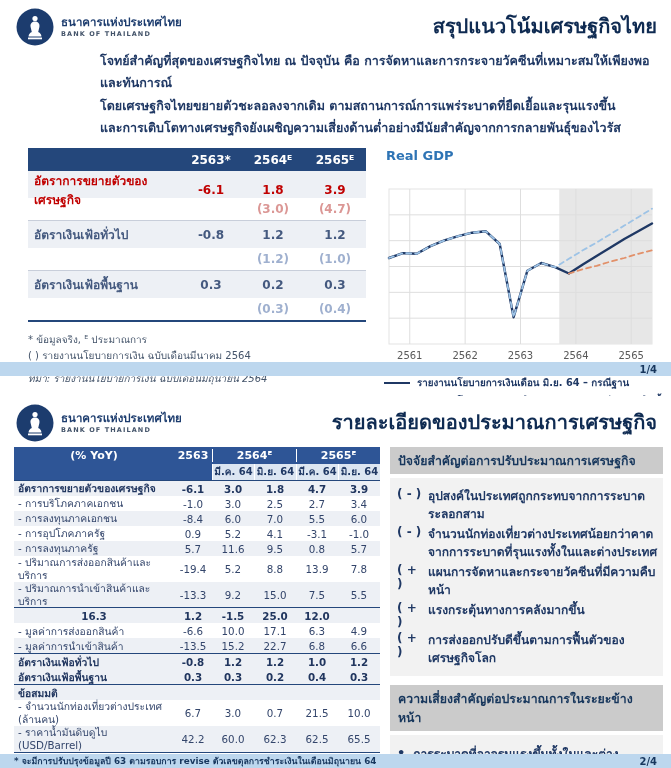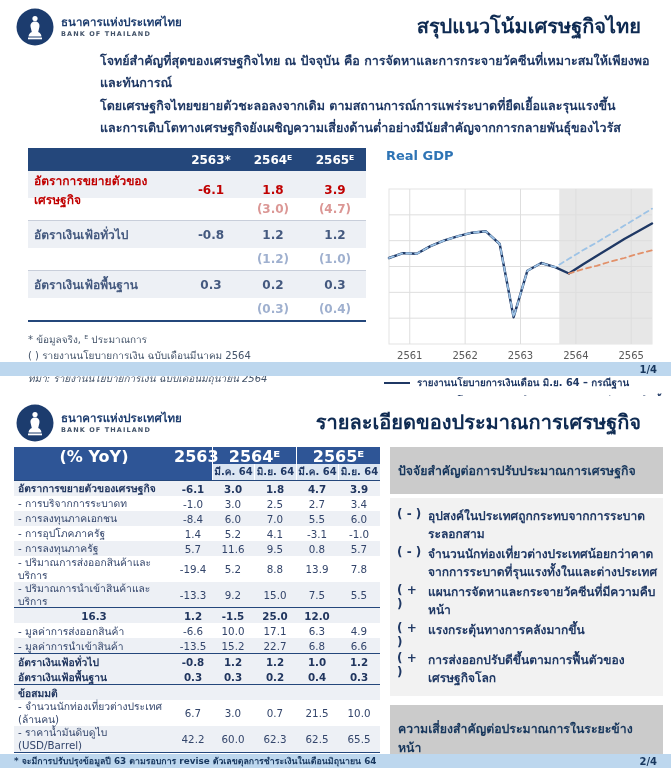--- a/index.html
+++ b/index.html
@@ -5,21 +5,21 @@
   html,body{margin:0;padding:0;background:#fff;}
   body{width:671px;height:768px;font-family:"DejaVu Sans",sans-serif;color:#1F3864;overflow:hidden;}
   .slide{position:relative;width:671px;background:#fff;}
   #slide1{height:376px;}
   #slide2{height:372px;margin-top:20px;}
   
   .hdr{position:relative;height:46px;}
   .logo{position:absolute;left:16px;top:8px;display:flex;align-items:center;gap:7px;}
   .logo-txt .th{font-size:11.5px;font-weight:700;color:#1C3C6E;line-height:1.15;}
   .logo-txt .en{font-size:6.5px;font-weight:700;color:#44546A;letter-spacing:1.1px;}
-  .slide-title{position:absolute;right:30px;top:10px;font-size:20px;font-weight:800;color:#0F2B52;}
+  .slide-title{position:absolute;right:14px;top:10px;font-size:20px;font-weight:800;color:#0F2B52;}
   
   .s1-intro{margin:4px 8px 0 100px;text-align:left;font-size:12.5px;font-weight:700;color:#1F3864;line-height:1.78;}
   .s1-body{display:flex;padding:9px 6px 0 28px;gap:18px;}
   .t1wrap{width:338px;}
   
   .t1{width:100%;border-bottom:2px solid #24477B;}
   .t1r{display:grid;grid-template-columns:152px 1fr 1fr 1fr;align-items:center;}
   .t1head{background:#24477B;height:23px;}
   .t1head .t1c{color:#fff;font-size:12px;font-weight:700;}
   .t1main{height:27px;background:#EDF0F5;}
@@ -46,32 +46,32 @@
   .bar{position:absolute;left:0;bottom:0;width:671px;height:14px;background:#BDD7EE;display:flex;align-items:center;justify-content:space-between;}
   .pageno{font-size:10px;font-weight:700;color:#17365D;margin-right:14px;margin-left:auto;}
   .bar-note{font-size:8.8px;font-weight:600;color:#17365D;margin-left:14px;white-space:nowrap;}
   
   .s2-body{display:flex;padding:5px 8px 0 14px;gap:10px;}
   .t2wrap{width:368px;}
   .t2{width:100%;border-bottom:1.5px solid #24477B;}
   .t2r{display:grid;grid-template-columns:160px 38px 42px 42px 42px 42px;align-items:center;}
   .t2 .hA{background:#2E5596;height:17px;}
   .t2 .hB{height:16px;border-bottom:1.5px solid #24477B;}
-  .t2 .hc{color:#fff;font-size:16px;font-weight:700;text-align:center;}
+  .t2 .hc{color:#fff;font-size:11px;font-weight:700;text-align:center;}
   .t2 .hs{background:#DCE6F2;color:#1F3864;font-size:10px;font-weight:700;text-align:center;line-height:16px;height:16px;border-left:1px solid #fff;}
   .t2row{min-height:15px;}
   .t2row .lc{font-size:10.3px;color:#33456B;padding-left:4px;line-height:1.25;}
   .t2row .vc{font-size:10.3px;color:#33456B;text-align:center;}
   .t2row.bold .lc,.t2row.bold .vc{font-weight:700;color:#21365F;}
   .t2row.shade{background:#EDF0F5;}
   .t2row.topline{border-top:1.5px solid #24477B;}
   .lc .sub2{display:block;font-size:9px;color:#44597F;}
   
   .rcol{width:275px;display:flex;flex-direction:column;}
-  .panel-h{background:#CBCBCB;color:#16365C;font-size:12.3px;font-weight:800;padding:14px 8px;font-family:Liberation Serif, serif;}
+  .panel-h{background:#CBCBCB;color:#16365C;font-size:12.3px;font-weight:800;padding:4px 8px;font-family:Liberation Serif, serif;}
   .panel-box{background:#F2F2F2;margin-top:4px;padding:7px 6px 7px 7px;}
   .factor{display:flex;gap:4px;margin:2px 0;}
   .factor .sgn{flex:0 0 27px;font-size:12px;font-weight:800;color:#1F3864;}
   .factor .ftx{font-size:12px;font-weight:700;color:#1F3864;line-height:1.5;}
   .risk{display:flex;gap:8px;margin:3px 0;}
   .risk .blt{flex:0 0 8px;font-size:13px;font-weight:800;color:#1F3864;}
   .risk .rtx{font-size:12px;font-weight:700;color:#1F3864;line-height:1.5;}
   .gap8{height:9px;}
   
   .s2-fns{margin:5px 0 0 16px;font-size:10px;color:#44546A;line-height:1.55;}
@@ -232,38 +232,38 @@
           </div>
           <div class="t2r t2row bold shade">
             <div class="lc">อัตราการขยายตัวของเศรษฐกิจ</div>
             <div class="vc">-6.1</div>
             <div class="vc">3.0</div>
             <div class="vc">1.8</div>
             <div class="vc">4.7</div>
             <div class="vc">3.9</div>
           </div>
           <div class="t2r t2row">
-            <div class="lc">- การบริจากการระบาดท</div>
+            <div class="lc">- การบริโภคภาคเอกชน</div>
             <div class="vc">-1.0</div>
             <div class="vc">3.0</div>
             <div class="vc">2.5</div>
             <div class="vc">2.7</div>
             <div class="vc">3.4</div>
           </div>
           <div class="t2r t2row shade">
             <div class="lc">- การลงทุนภาคเอกชน</div>
             <div class="vc">-8.4</div>
             <div class="vc">6.0</div>
             <div class="vc">7.0</div>
             <div class="vc">5.5</div>
             <div class="vc">6.0</div>
           </div>
           <div class="t2r t2row">
             <div class="lc">- การอุปโภคภาครัฐ</div>
-            <div class="vc">1.4</div>
+            <div class="vc">0.9</div>
             <div class="vc">5.2</div>
             <div class="vc">4.1</div>
             <div class="vc">-3.1</div>
             <div class="vc">-1.0</div>
           </div>
           <div class="t2r t2row shade">
             <div class="lc">- การลงทุนภาครัฐ</div>
             <div class="vc">5.7</div>
             <div class="vc">11.6</div>
             <div class="vc">9.5</div>

